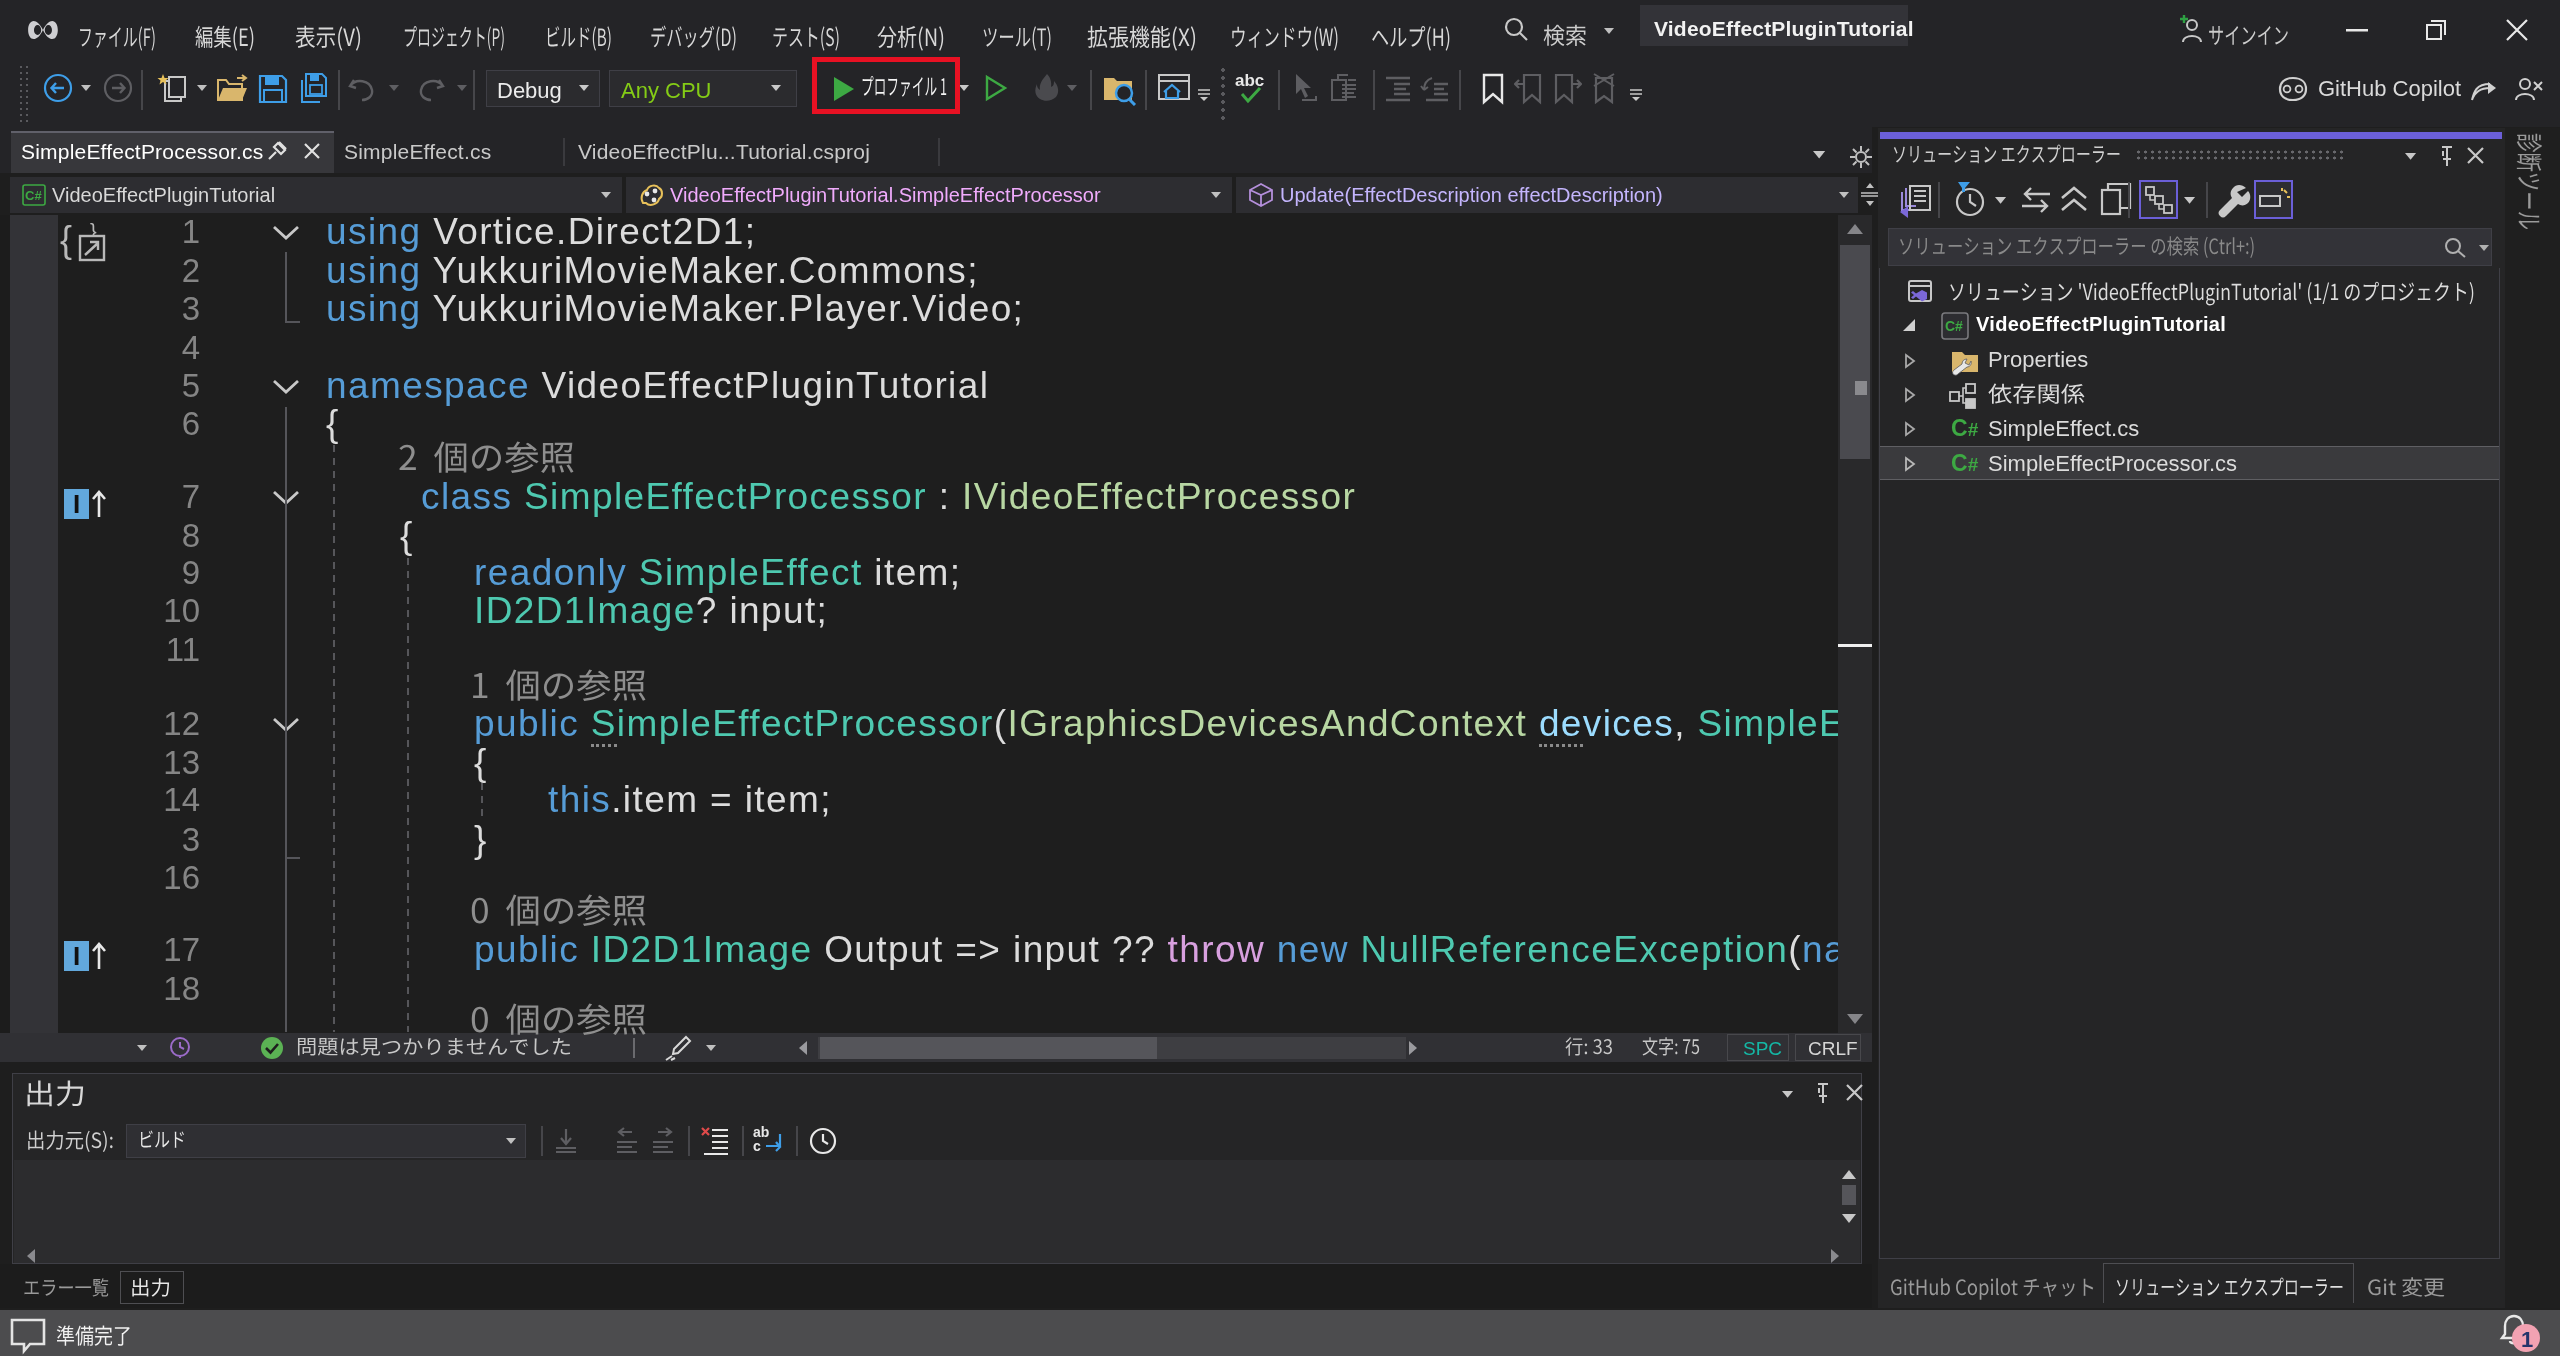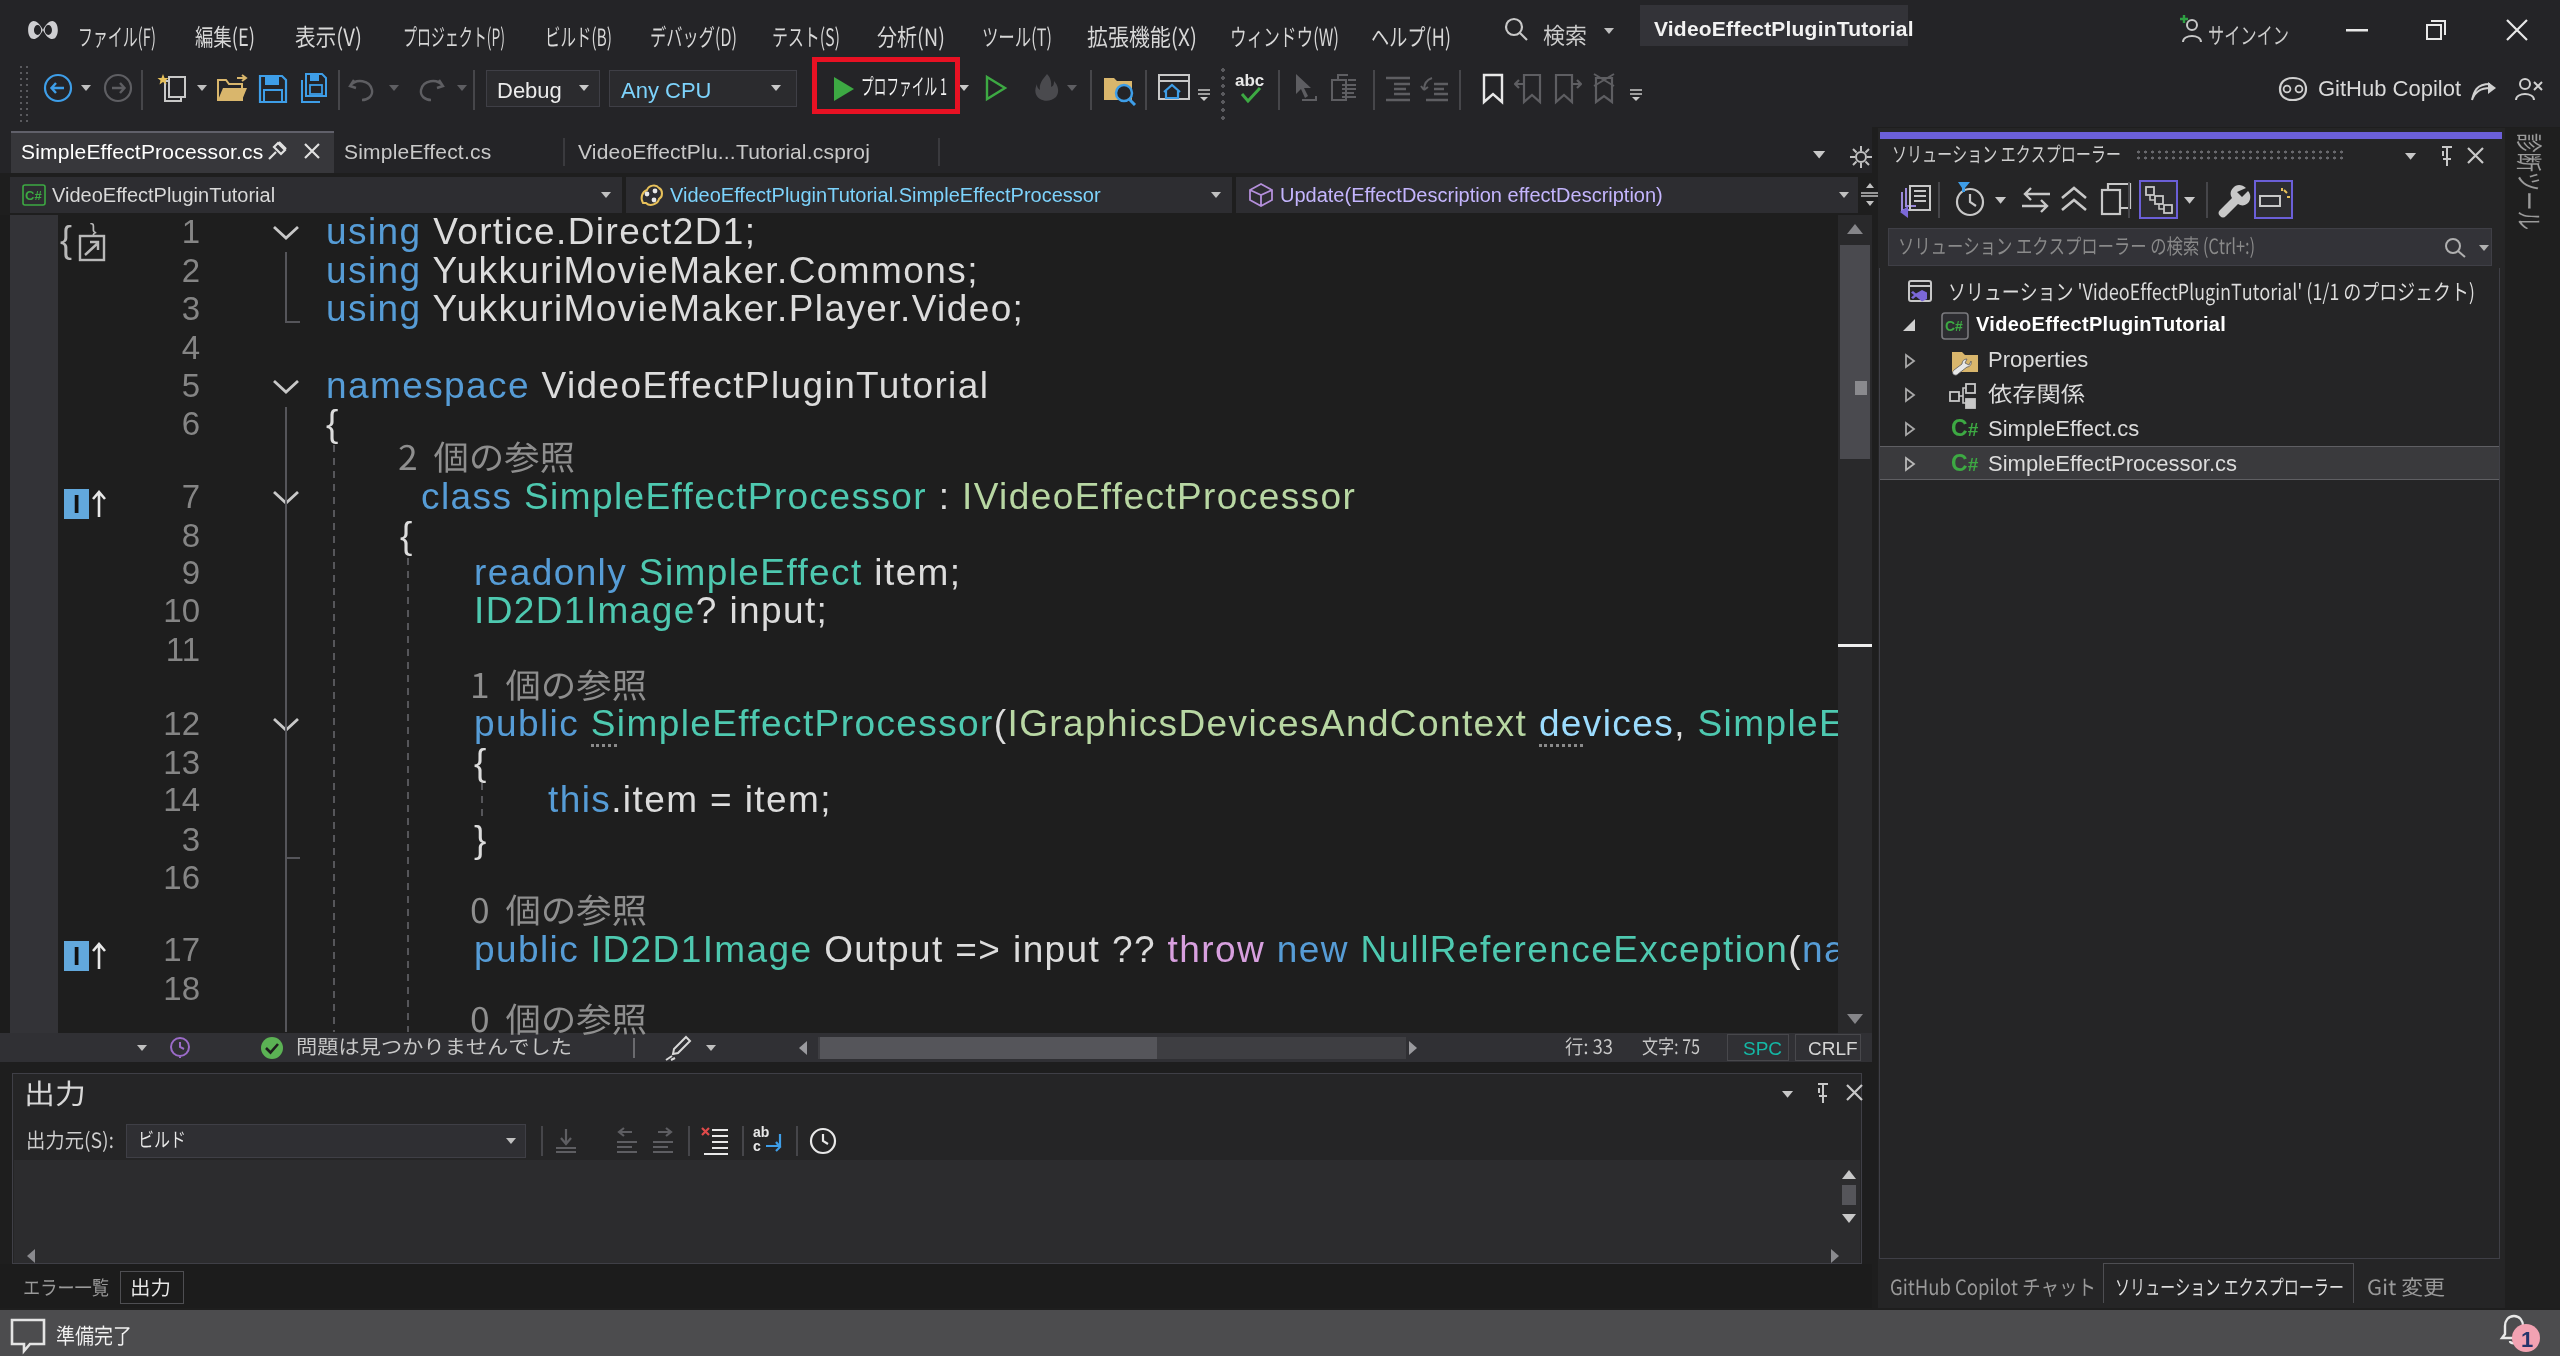--- a/index.html
+++ b/index.html
@@ -88,21 +88,21 @@
 <svg style="position:absolute;left:456px;top:84px;opacity:1" width="12.0" height="8.0" viewBox="0 0 12.0 8.0">
     <path d="M1 1 L6.0 7.0 L11.0 1 Z" transform="scale(1)" fill="#5E5E62"></path>
   </svg>
 <div style="position:absolute;left:473px;top:70px;width:1.5px;height:40px;background:#46464A"></div>
 <div class="abs" style="left:486px;top:70px;width:114px;height:37px;background:#2B2B2E;border:1px solid #3F3F46"></div>
 <div class="abs ui" style="left:497px;top:78px;font-size:22px;color:#ECECEC">Debug</div>
 <svg style="position:absolute;left:578px;top:84px;opacity:1" width="12.0" height="8.0" viewBox="0 0 12.0 8.0">
     <path d="M1 1 L6.0 7.0 L11.0 1 Z" transform="scale(1)" fill="#C8C8C8"></path>
   </svg>
 <div class="abs" style="left:609px;top:70px;width:188px;height:37px;background:#2B2B2E;border:1px solid #3F3F46"></div>
-<div class="abs ui" style="left:621px;top:78px;font-size:22px;color:#7dd3fc">Any CPU</div>
+<div class="abs ui" style="left:621px;top:78px;font-size:22px;color:#84cc16">Any CPU</div>
 <svg style="position:absolute;left:770px;top:84px;opacity:1" width="12.0" height="8.0" viewBox="0 0 12.0 8.0">
     <path d="M1 1 L6.0 7.0 L11.0 1 Z" transform="scale(1)" fill="#C8C8C8"></path>
   </svg>
 <svg style="position:absolute;left:830px;top:75px;opacity:1" width="28" height="28" viewBox="0 0 28 28">
     <path d="M4 2 L24 14 L4 26 Z" fill="#3DA943"></path>
   </svg>
 <svg style="position:absolute;left:958px;top:84px;opacity:1" width="12.0" height="8.0" viewBox="0 0 12.0 8.0">
     <path d="M1 1 L6.0 7.0 L11.0 1 Z" transform="scale(1)" fill="#C8C8C8"></path>
   </svg>
 <div class="abs" style="left:812px;top:57px;width:148px;height:57px;border:5px solid #E81123"></div>
@@ -219,21 +219,21 @@
 <div class="abs ui" style="left:52px;top:184px;font-size:20px;color:#D8D8D8">VideoEffectPluginTutorial</div>
 <svg style="position:absolute;left:600px;top:191px;opacity:1" width="12.0" height="8.0" viewBox="0 0 12.0 8.0">
     <path d="M1 1 L6.0 7.0 L11.0 1 Z" transform="scale(1)" fill="#C0C0C0"></path>
   </svg>
 <svg style="position:absolute;left:638px;top:182px;opacity:1" width="26" height="26" viewBox="0 0 26 26">
     <path d="M5 21 C2 16 4 10 9 8 C11 3 18 2 21 6 C25 8 25 15 21 17 C20 22 12 25 8 21 Z" stroke="#E8C15A" stroke-width="2" fill="none"></path>
     <circle cx="9" cy="12" r="2.4" fill="#E8E8E8"></circle>
     <circle cx="17" cy="9" r="2.4" fill="#E8E8E8"></circle>
     <circle cx="16" cy="18" r="2.4" fill="#E8E8E8"></circle>
   </svg>
-<div class="abs ui" style="left:670px;top:184px;font-size:20px;color:#7dd3fc">VideoEffectPluginTutorial.SimpleEffectProcessor</div>
+<div class="abs ui" style="left:670px;top:184px;font-size:20px;color:#f0abfc">VideoEffectPluginTutorial.SimpleEffectProcessor</div>
 <svg style="position:absolute;left:1210px;top:191px;opacity:1" width="12.0" height="8.0" viewBox="0 0 12.0 8.0">
     <path d="M1 1 L6.0 7.0 L11.0 1 Z" transform="scale(1)" fill="#C0C0C0"></path>
   </svg>
 <svg style="position:absolute;left:1248px;top:182px;opacity:1" width="26" height="26" viewBox="0 0 26 26">
     <path d="M13 2 L24 8 L24 18 L13 24 L2 18 L2 8 Z M2 8 L13 13 L24 8 M13 13 L13 24" stroke="#B48FDB" stroke-width="1.8" fill="none"></path>
   </svg>
 <div class="abs ui" style="left:1280px;top:184px;font-size:20px;color:#c4b5fd">Update(EffectDescription effectDescription)</div>
 <svg style="position:absolute;left:1838px;top:191px;opacity:1" width="12.0" height="8.0" viewBox="0 0 12.0 8.0">
     <path d="M1 1 L6.0 7.0 L11.0 1 Z" transform="scale(1)" fill="#C0C0C0"></path>
   </svg>

